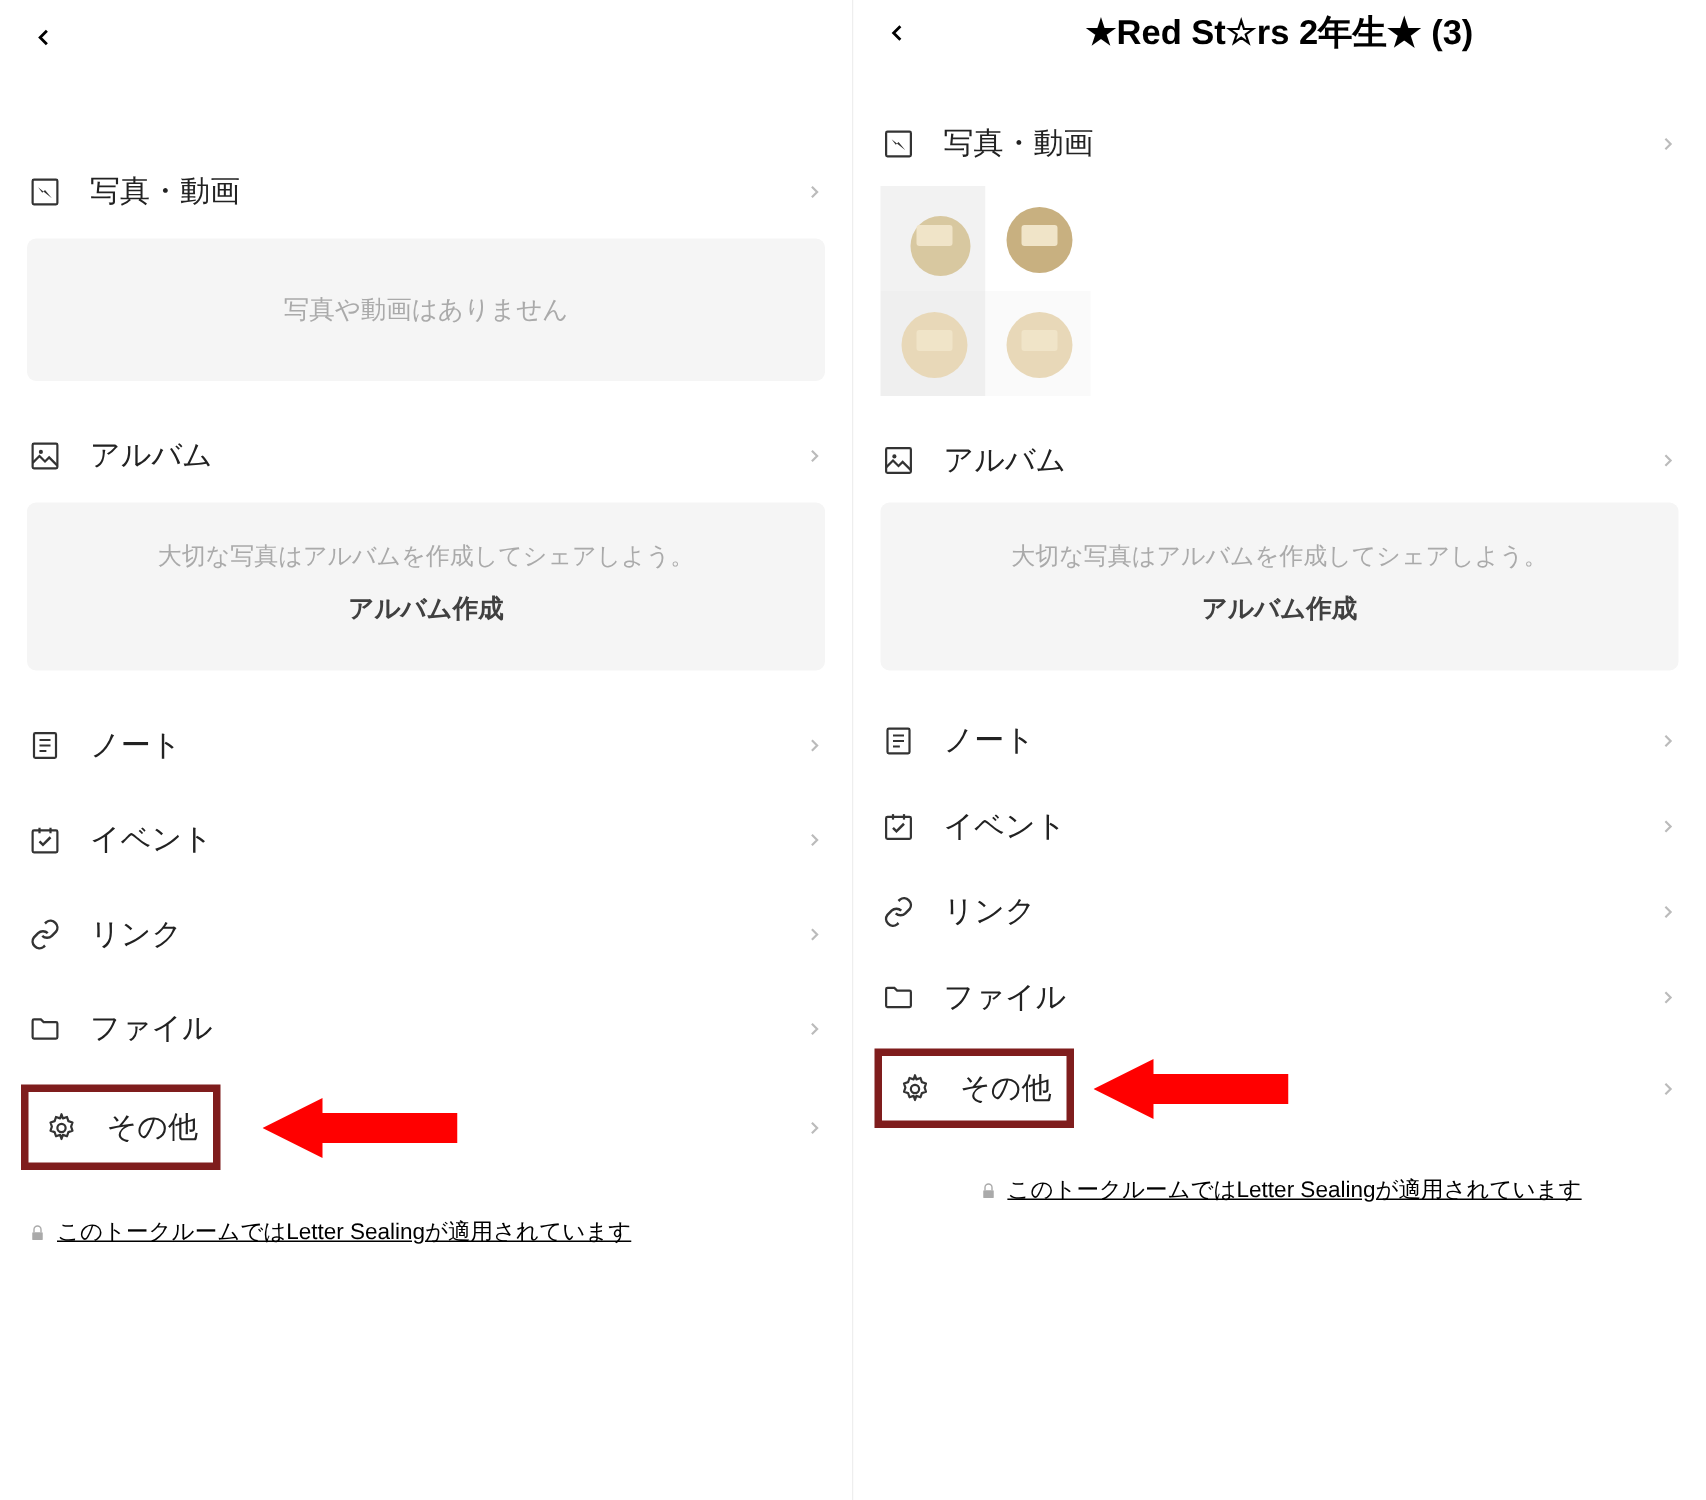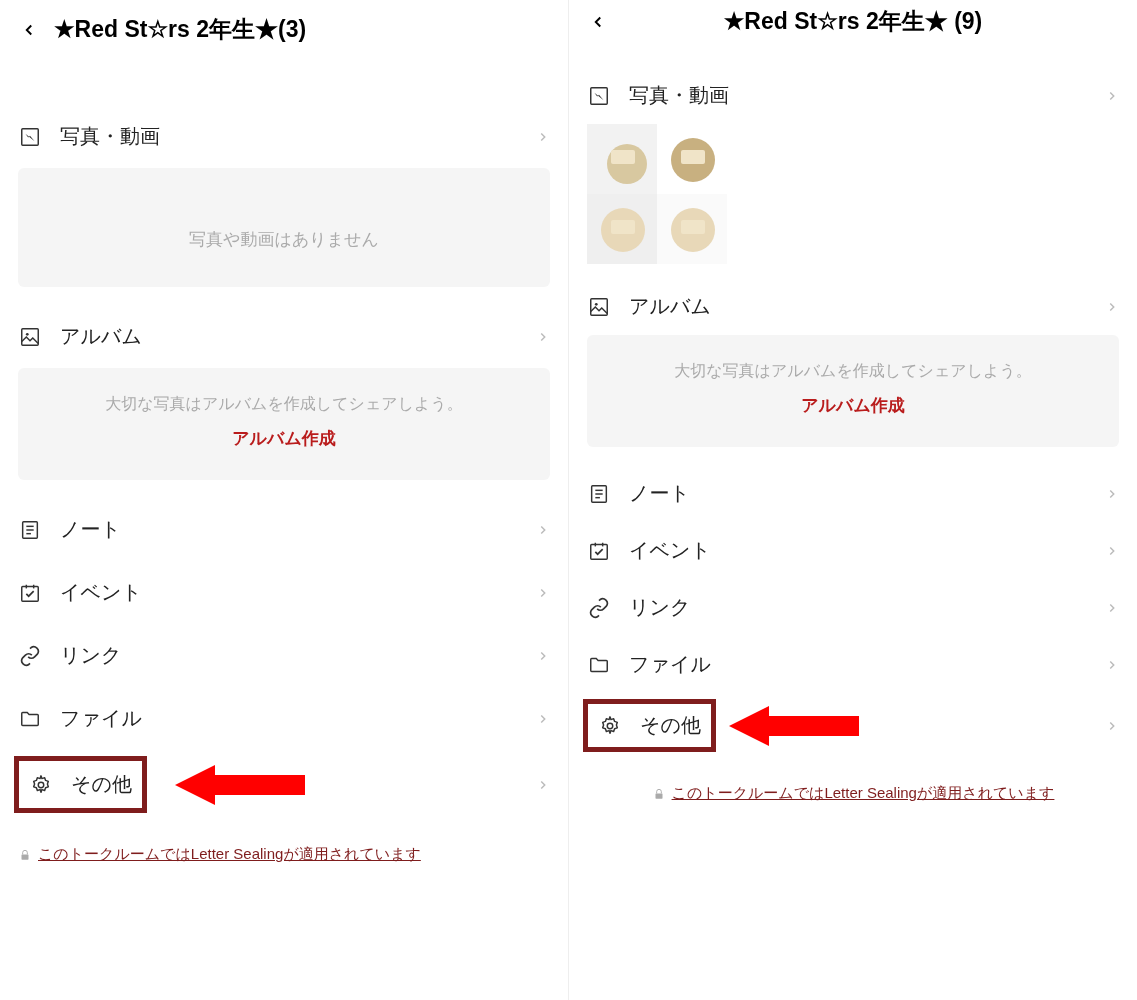--- a/index.html
+++ b/index.html
@@ -69,36 +69,35 @@
 .empty-box {
   background: #f5f5f5;
   border-radius: 6px;
   padding: 36px 20px;
   text-align: center;
   margin: 0 8px 18px 8px;
 }
 .empty-text {
   color: #aaa;
   font-size: 17px;
-  margin-top: 24px;
 }
 .album-box {
   background: #f5f5f5;
   border-radius: 6px;
   padding: 26px 20px 30px 20px;
   text-align: center;
   margin: 0 8px 18px 8px;
 }
 .album-desc {
   color: #aaa;
   font-size: 16px;
   margin-bottom: 12px;
 }
 .album-cta {
-  color: #b91c1c;
+  color: #404040;
   font-size: 17px;
   font-weight: 700;
   margin-top: 12px;
 }
 .thumbs {
   display: flex;
   flex-wrap: wrap;
   width: 140px;
   margin: 0 8px 14px 8px;
 }
@@ -150,38 +149,37 @@
   transform: translateY(-50%);
 }
 .footer-note {
   display: flex;
   align-items: center;
   justify-content: flex-start;
   padding: 26px 8px 12px 8px;
   gap: 6px;
 }
 .footer-text {
-  color: #7f1d1d;
+  color: #000000;
   font-size: 15px;
   text-decoration: underline;
 }
 .lock-icon { color: #aaa; }
 svg { display: block; }
 </style>
 </head>
 <body>
 
 <div class="panel panel-left">
   <div class="header">
     <div class="back-btn">
       <svg width="18" height="18" viewBox="0 0 24 24" fill="none" stroke="#000" stroke-width="2.5">
           <path d="M15 18l-6-6 6-6"></path>
         </svg>
     </div>
-    <div class="header-title">★Red St☆rs 2年生★(3)</div>
   </div>
 
   <div style="height:40px"></div>
 
   <div class="menu-row">
     <span class="menu-icon">
       <svg width="22" height="22" viewBox="0 0 24 24" fill="none" stroke="#333" stroke-width="1.6">
           <rect x="3" y="3" width="18" height="18" rx="1"></rect>
           <path d="M7 8.5l3 4 2-2 5 6" fill="#333" stroke="none"></path>
         </svg>
@@ -299,21 +297,21 @@
   </div>
 </div>
 
 <div class="panel panel-right">
   <div class="header">
     <div class="back-btn">
       <svg width="18" height="18" viewBox="0 0 24 24" fill="none" stroke="#000" stroke-width="2.5">
           <path d="M15 18l-6-6 6-6"></path>
         </svg>
     </div>
-    <div class="header-title">★Red St☆rs 2年生★ (9)</div>
+    <div class="header-title">★Red St☆rs 2年生★ (3)</div>
   </div>
 
   <div class="menu-row">
     <span class="menu-icon">
       <svg width="22" height="22" viewBox="0 0 24 24" fill="none" stroke="#333" stroke-width="1.6">
           <rect x="3" y="3" width="18" height="18" rx="1"></rect>
           <path d="M7 8.5l3 4 2-2 5 6" fill="#333" stroke="none"></path>
         </svg>
     </span>
     <span class="menu-label">写真・動画</span>

